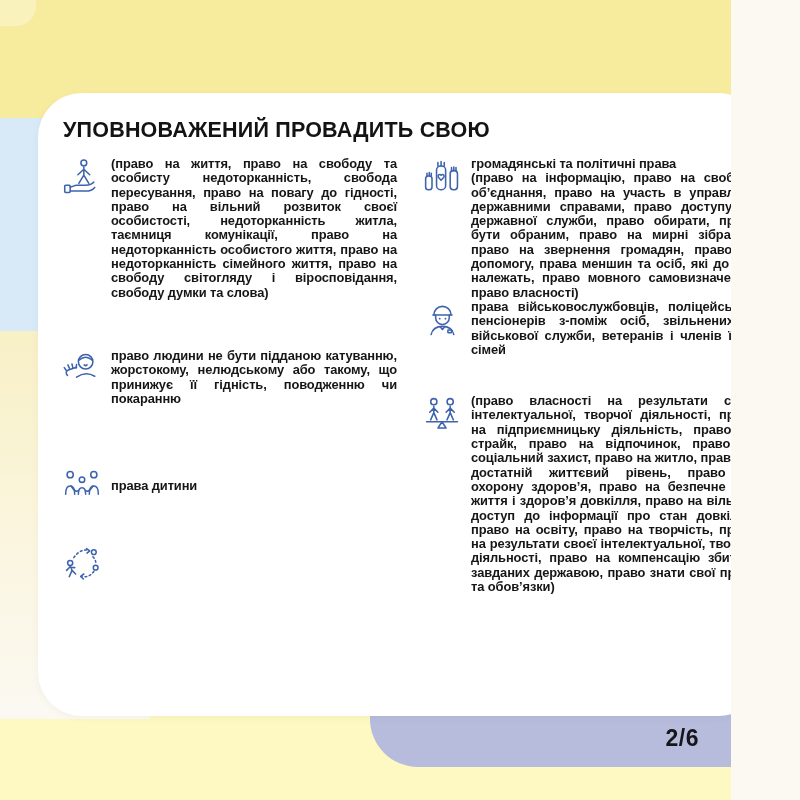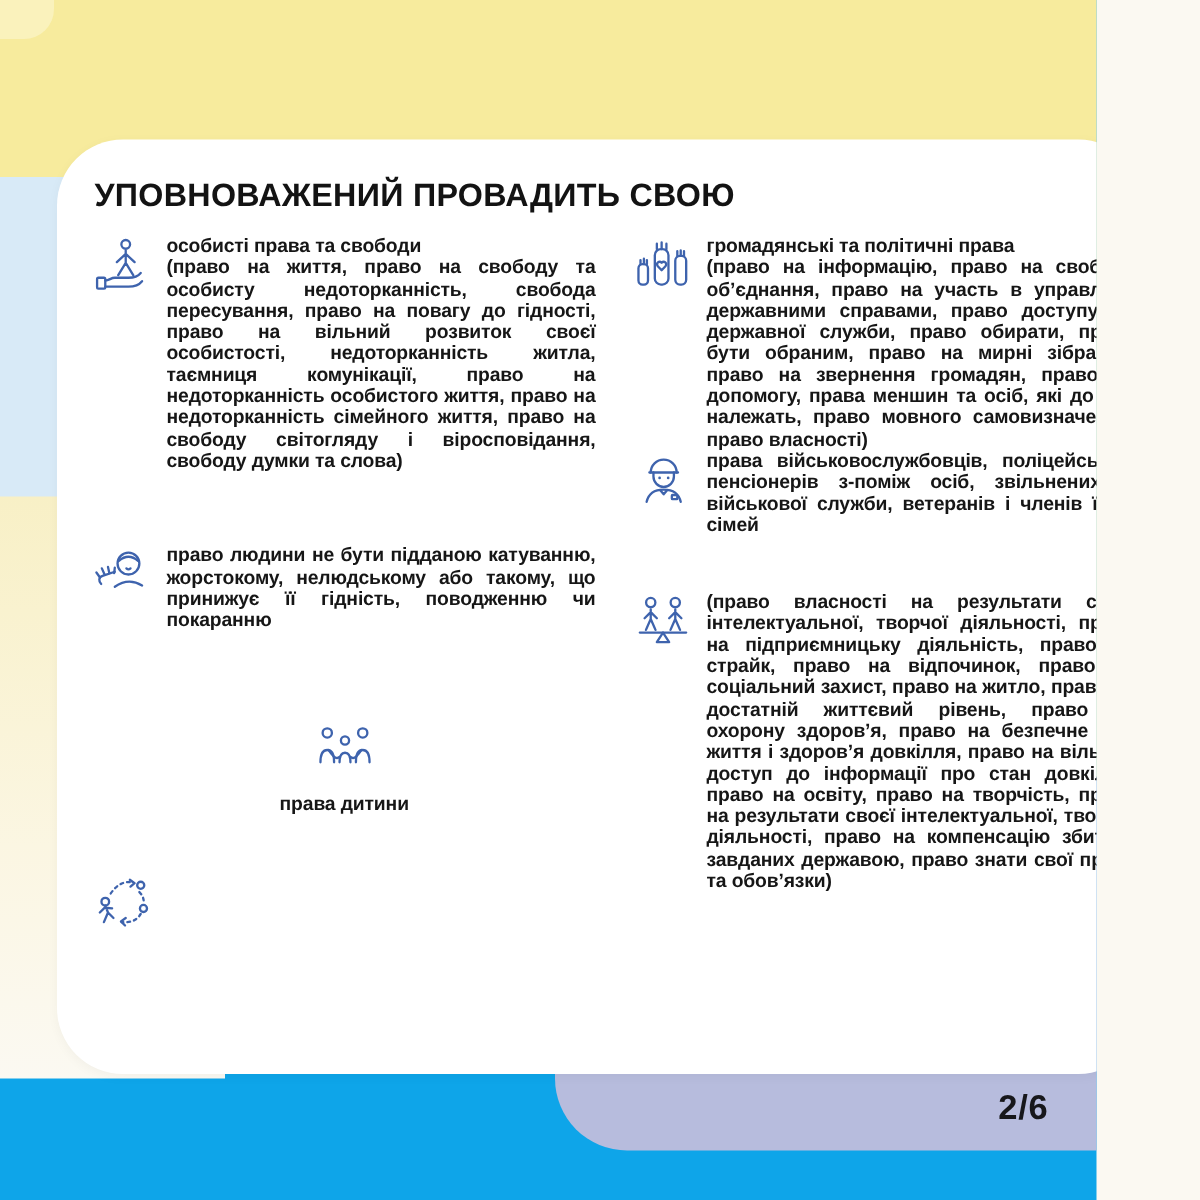--- a/index.html
+++ b/index.html
@@ -1,17 +1,17 @@
 <!DOCTYPE html>
 <html lang="uk" style="--yellow: #f7eb9d; --corner-yellow: #faf2bc; --light-blue: #d8eaf7; --lavender: #b7bcdd; --card: #ffffff; --icon-blue: #3e63ad; --text: #161616;"><head>
 <meta charset="utf-8">
 <style>
   html,body{margin:0;padding:0;}
   body{font-family:"Liberation Sans",sans-serif;background:#fbf9f2;}
-  .canvas{position:relative;width:731px;height:800px;overflow:hidden;background:#0ea5e9;}
+  .canvas{position:relative;width:731px;height:800px;overflow:hidden;background:#fef9c3;}
 
   
   .bg-yellow{position:absolute;left:0;top:0;width:800px;height:518px;background:var(--yellow,#f7eb9d);}
   .bg-corner-light{position:absolute;left:0;top:0;width:36px;height:26px;background:var(--corner-yellow,#faf2bc);border-radius:0 0 20px 0;}
   .bg-blue{position:absolute;left:0;top:118px;width:150px;height:214px;background:var(--light-blue,#d8eaf7);}
   .bg-pale{position:absolute;left:0;top:331px;width:150px;height:388px;
            background:linear-gradient(180deg,#f8f0c6 0%,#fbf6e2 60%,#fbf9f2 100%);}
   .bg-lavender{position:absolute;left:370px;top:518px;width:430px;height:249px;
            background:var(--lavender,#b7bcdd);border-radius:0 0 0 48px;}
 
@@ -28,21 +28,21 @@
   .item.center{align-items:center;}
   .icon{flex:0 0 40px;width:40px;height:40px;}
   .icon svg{width:40px;height:40px;stroke:var(--icon-blue,#3e63ad);fill:none;stroke-width:1.7;
             stroke-linecap:round;stroke-linejoin:round;}
   .icon svg .f{fill:var(--icon-blue,#3e63ad);stroke:none;}
 
   .txt{flex:1;font-size:12.9px;line-height:14.3px;color:var(--text,#161616);text-align:justify;letter-spacing:-0.1px;}
   .txt .h{display:block;font-weight:bold;}
   .txt .b{display:block;font-weight:bold;}
 
-  .mb49{margin-bottom:49px;} .mb60{margin-bottom:60px;} .mb38{margin-bottom:38px;flex-direction:column;}
+  .mb49{margin-bottom:49px;} .mb60{margin-bottom:60px;} .mb38{margin-bottom:38px;}
   .mb36{} .mb37{margin-bottom:37px;}
 
   .pagenum{position:absolute;right:32px;top:724px;font-size:23px;line-height:28px;font-weight:bold;
            color:#17171b;letter-spacing:.5px;}
 </style>
 </head>
 <body>
 
 <div class="canvas">
 
@@ -65,21 +65,20 @@
           <span class="icon">
             <svg viewBox="0 0 44 44">
               <circle cx="24" cy="6.5" r="3.2"></circle>
               <path d="M24 11v9M24 13.5l-6.5 6M24 13.5l6.5 6M24 20l-5.5 9M24 20l5.5 9"></path>
               <path d="M9 33c3 0 4-2 7-2h10c4 0 7-1 9-3.5"></path>
               <path d="M9 37.5h17c5 0 8-1.5 10-4"></path>
               <rect x="3" y="31" width="6" height="8" rx="1"></rect>
             </svg>
           </span>
           <div class="txt">
-            <span class="h">особисті права та свободи</span>
             <span class="b">(право на життя, право на свободу та особисту недоторканність, свобода пересування, право на повагу до гідності, право на вільний розвиток своєї особистості, недоторканність житла, таємниця комунікації, право на недоторканність особистого життя, право на недоторканність сімейного життя, право на свободу світогляду і віросповідання, свободу думки та слова)</span>
           </div>
         </div>
 
         <div class="item mb60">
           <span class="icon">
             <svg viewBox="0 0 44 44">
               <circle cx="26" cy="14" r="8"></circle>
               <path d="M19 12q7-6 14 0M24.5 17.5q1.5 1.5 3 0"></path>
               <path d="M16 31q10-7 20-1"></path>

